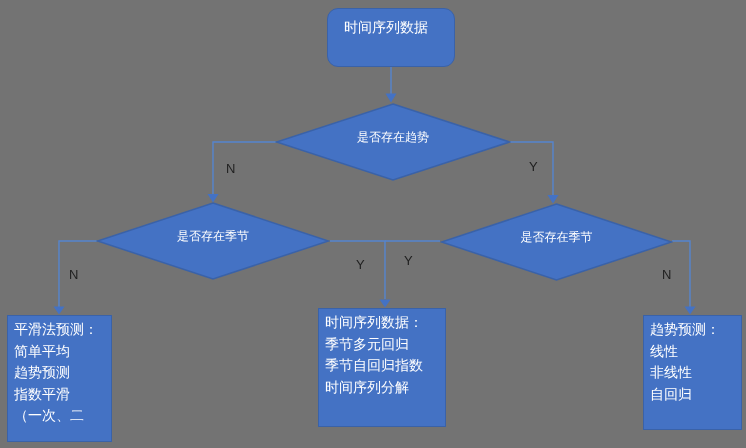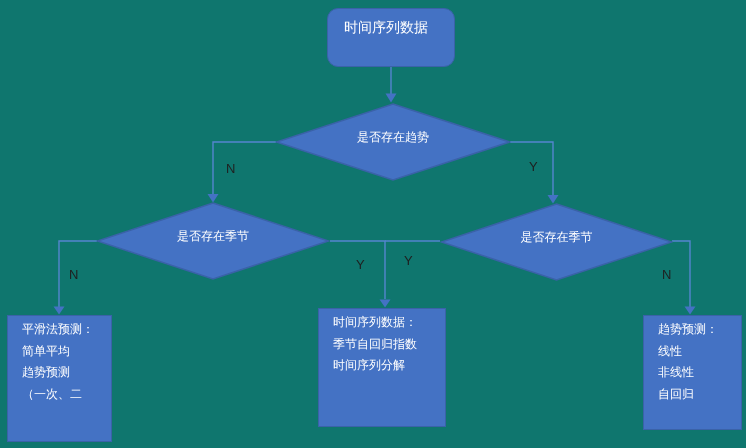--- a/index.html
+++ b/index.html
@@ -1,29 +1,29 @@
 <!DOCTYPE html>
 <html><head>
 <meta charset="utf-8">
 <style>
   html,body{margin:0;padding:0;background:#ffffff;}
   .canvas{
-    position:relative;width:746px;height:448px;background:#0f766e;
+    position:relative;width:746px;height:448px;background:#737373;
     font-family:"Liberation Sans","DejaVu Sans",sans-serif;overflow:hidden;
   }
   .layer{position:absolute;left:0;top:0;width:746px;height:448px;}
   .link{stroke:#5585CF;stroke-width:1.4;fill:none;}
   .arrow{stroke:none;}
   .dshape{stroke:#3A62A8;stroke-width:1.5;}
   .node{
     position:absolute;background:#4472C4;border:1.5px solid #3A62A8;
     color:#fff;box-sizing:border-box;
   }
   .start{border-radius:11px;padding:10px 0 0 16px;font-size:14px;}
-  .outcome{font-size:12px;line-height:21.5px;padding:3px 4px 0 14px;overflow:hidden;}
+  .outcome{font-size:14px;line-height:21.5px;padding:3px 4px 0 6px;overflow:hidden;}
   .outcome .bline{white-space:pre;}
   .diamond{position:absolute;}
   .diamond svg{position:absolute;left:0;top:0;width:100%;height:100%;}
   .dlabel{
     position:absolute;left:0;top:0;right:0;bottom:0;display:flex;
     align-items:center;justify-content:center;color:#fff;font-size:12px;
     padding-bottom:10px;box-sizing:border-box;
   }
   .edge-label{position:absolute;font-size:13px;color:#1F1F1F;}
 </style>
@@ -75,25 +75,27 @@
     <svg viewBox="0 0 233 78" preserveAspectRatio="none">
       <polygon class="dshape" points="116.5,1 231.5,39 116.5,77 1.5,39" fill="#4472C4"></polygon>
     </svg>
     <div class="dlabel">是否存在季节</div>
   </div>
 
   <div class="node outcome" style="left:7px;top:315px;width:105px;height:127px;">
     <div class="bline">平滑法预测：</div>
     <div class="bline">简单平均</div>
     <div class="bline">趋势预测</div>
+    <div class="bline">指数平滑</div>
     <div class="bline">（一次、二</div>
   </div>
 
   <div class="node outcome" style="left:318px;top:308px;width:128px;height:119px;">
     <div class="bline">时间序列数据：</div>
+    <div class="bline">季节多元回归</div>
     <div class="bline">季节自回归指数</div>
     <div class="bline">时间序列分解</div>
   </div>
 
   <div class="node outcome" style="left:643px;top:315px;width:99px;height:115px;">
     <div class="bline">趋势预测：</div>
     <div class="bline">线性</div>
     <div class="bline">非线性</div>
     <div class="bline">自回归</div>
   </div>

